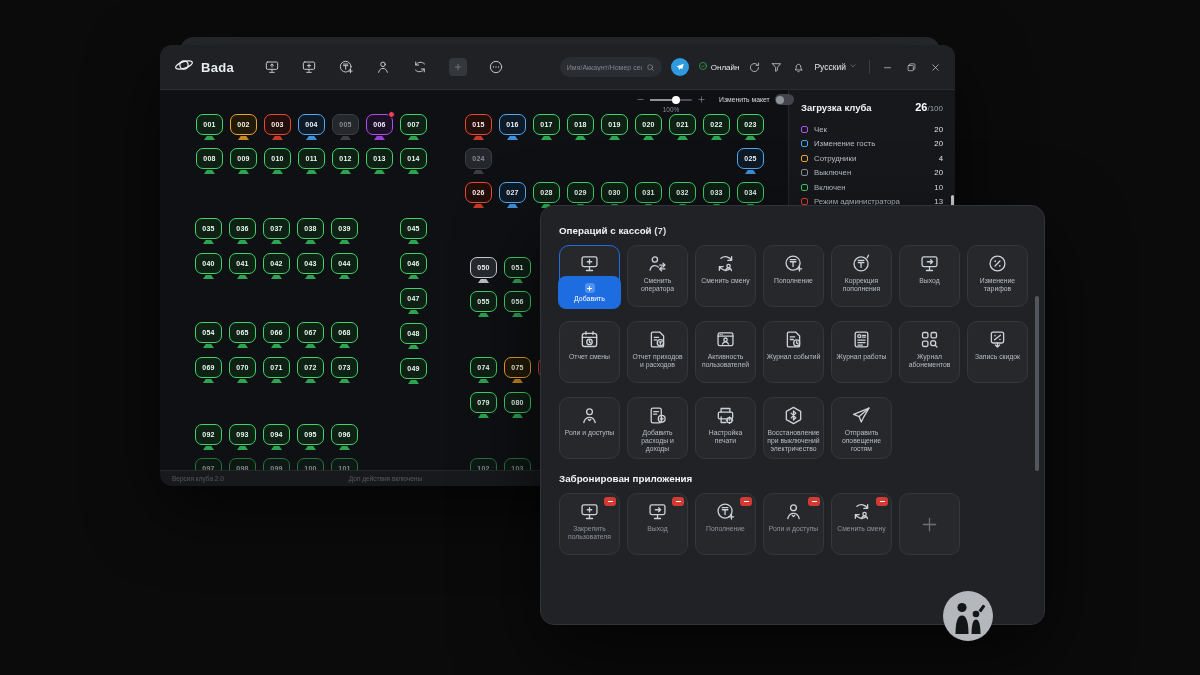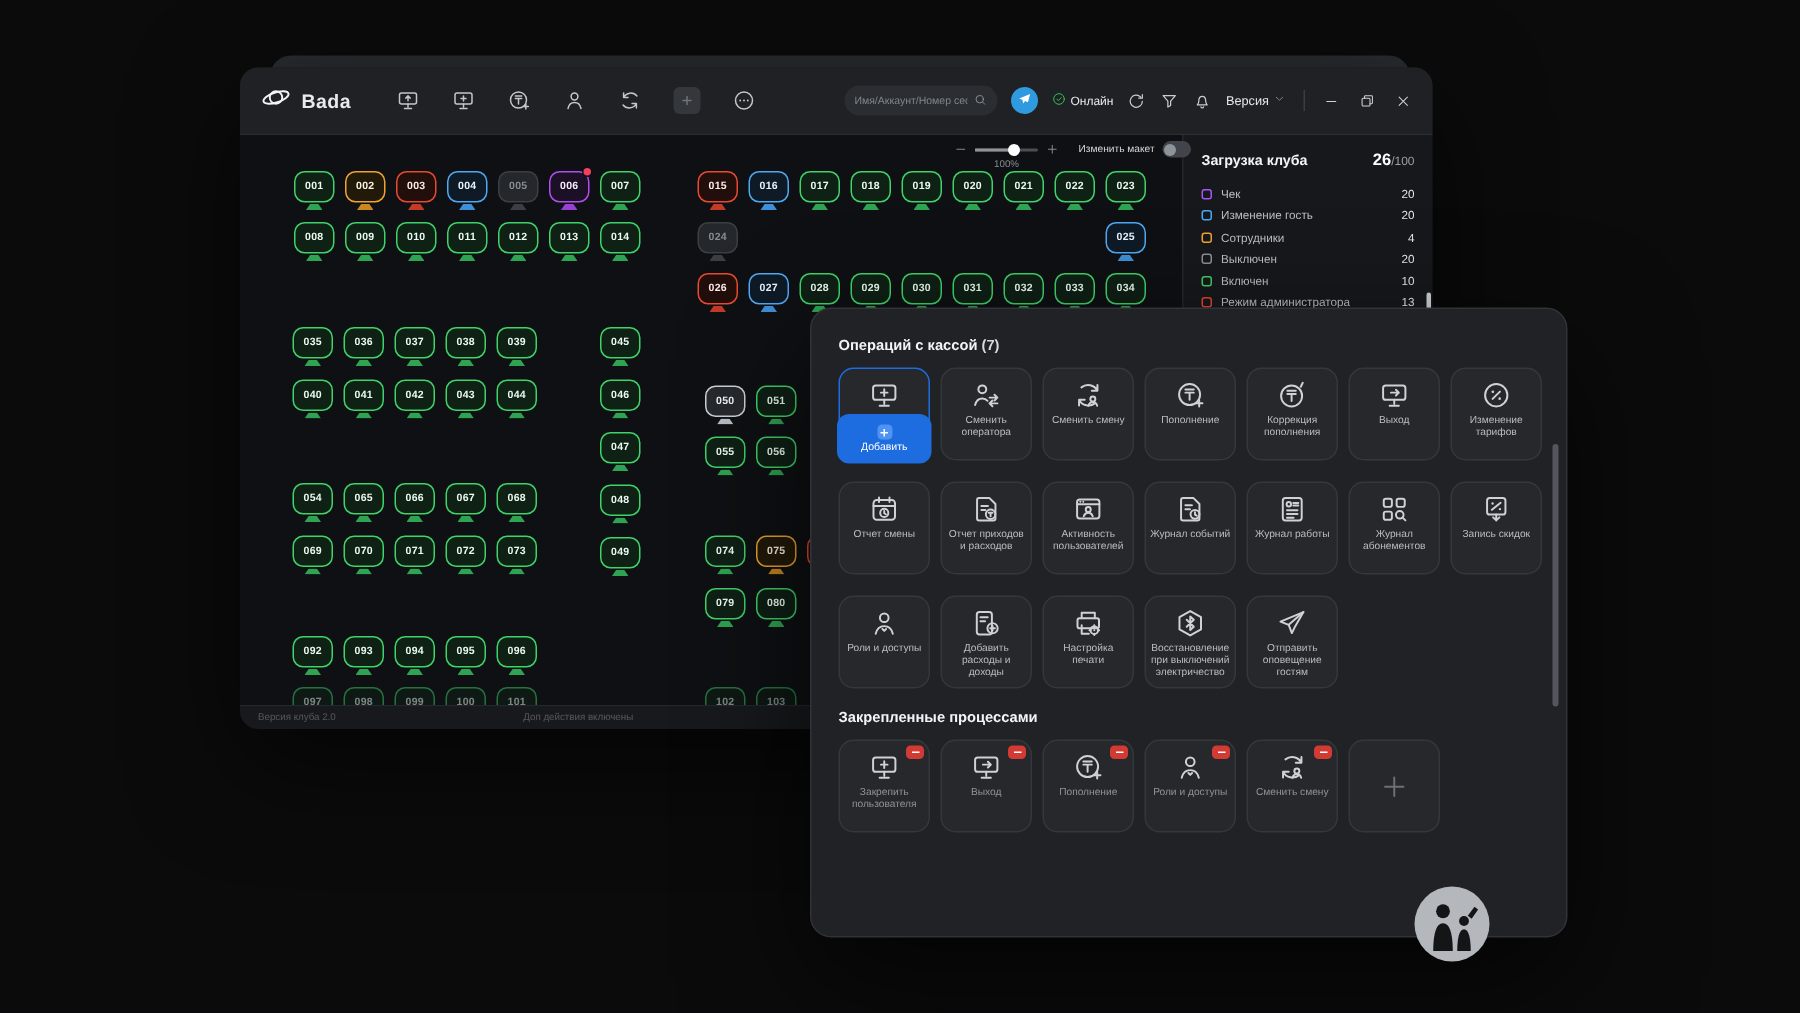--- a/index.html
+++ b/index.html
@@ -209,21 +209,21 @@
             <path d="M4.5 5h15l-5.8 6.8v5.4l-3.4 1.9v-7.3L4.5 5Z"></path>
           </svg>
         </span>
       <span class="hico bell-wrap">
           <svg viewBox="0 0 24 24" fill="none" stroke="currentColor" stroke-width="1.5" stroke-linecap="round" stroke-linejoin="round">
             <path d="M18 16.5H6c1.2-1.5 1.8-2.6 1.8-5C7.8 8.2 9.5 6 12 6s4.2 2.2 4.2 5.5c0 2.4.6 3.5 1.8 5Z"></path>
             <path d="M10.4 19a1.7 1.7 0 0 0 3.2 0"></path>
           </svg>
         </span>
       <div class="lang">
-        <span>Версия</span>
+        <span>Русский</span>
         <span class="ic"><svg viewBox="0 0 24 24" fill="none" stroke="currentColor" stroke-width="1.5" stroke-linecap="round" stroke-linejoin="round">
               <path d="m5.5 8.5 6.5 6 6.5-6"></path>
             </svg></span>
       </div>
       <div class="hdr-divider"></div>
       <div class="winctl">
         <span class="ic">
             <svg viewBox="0 0 24 24" fill="none" stroke="currentColor" stroke-width="1.5" stroke-linecap="round" stroke-linejoin="round">
               <path d="M5.5 12.5h13"></path>
             </svg>
@@ -1062,21 +1062,21 @@
         <div class="tile">
           <span class="ic">
             <svg viewBox="0 0 24 24" fill="none" stroke="currentColor" stroke-width="1.5" stroke-linecap="round" stroke-linejoin="round">
               <path d="M20.5 3.5 3 10.8l6.3 2.4 2.4 6.3 2.6-5.3 6.2-10.7Z"></path>
               <path d="m9.3 13.2 11.2-9.7"></path>
             </svg>
           </span>
           <div class="lb">Отправить оповещение гостям</div>
         </div>
       </div>
-      <div class="sec-title">Закрепленные процессами </div>
+      <div class="sec-title">Забронирован приложения </div>
       <div class="tiles">
         <div class="tile pinned">
           <span class="ic">
             <svg viewBox="0 0 24 24" fill="none" stroke="currentColor" stroke-width="1.5" stroke-linecap="round" stroke-linejoin="round">
               <rect x="3.5" y="4.5" width="17" height="11" rx="2"></rect>
               <path d="M12 7.5v5M9.5 10h5"></path>
               <path d="M12 15.5v3M8.5 20h7"></path>
             </svg>
           </span>
           <div class="lb">Закрепить пользователя</div>

